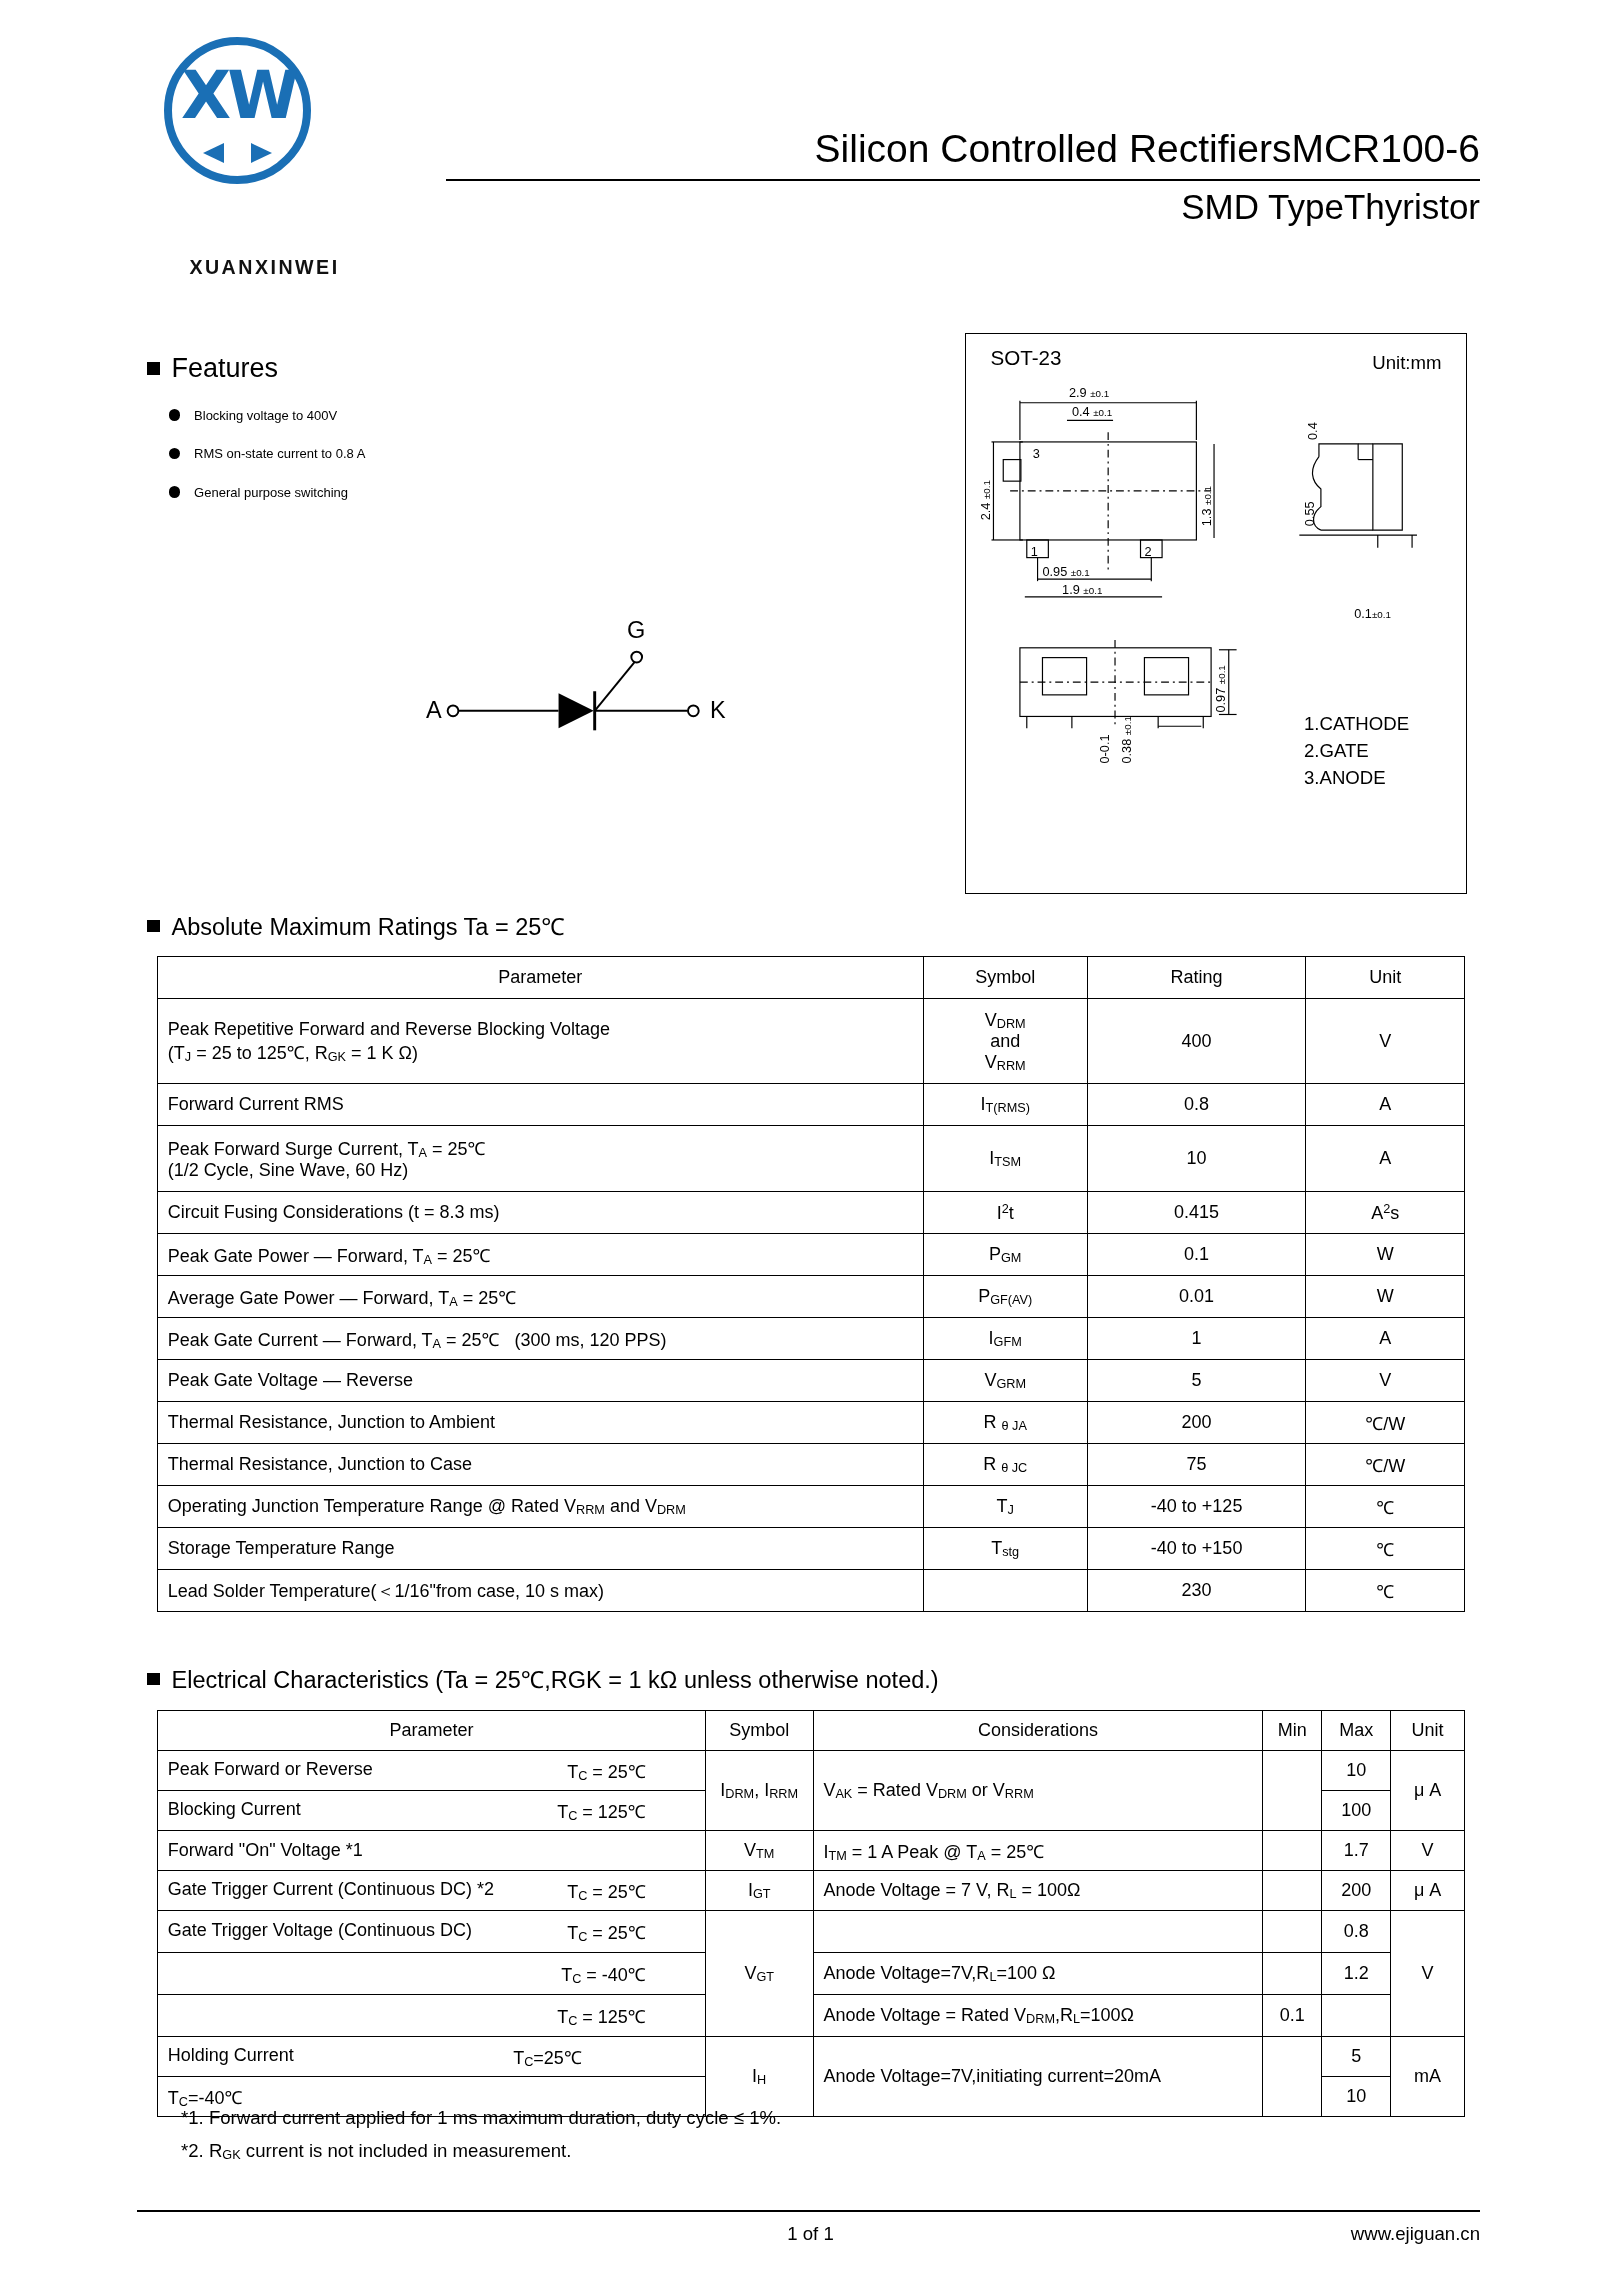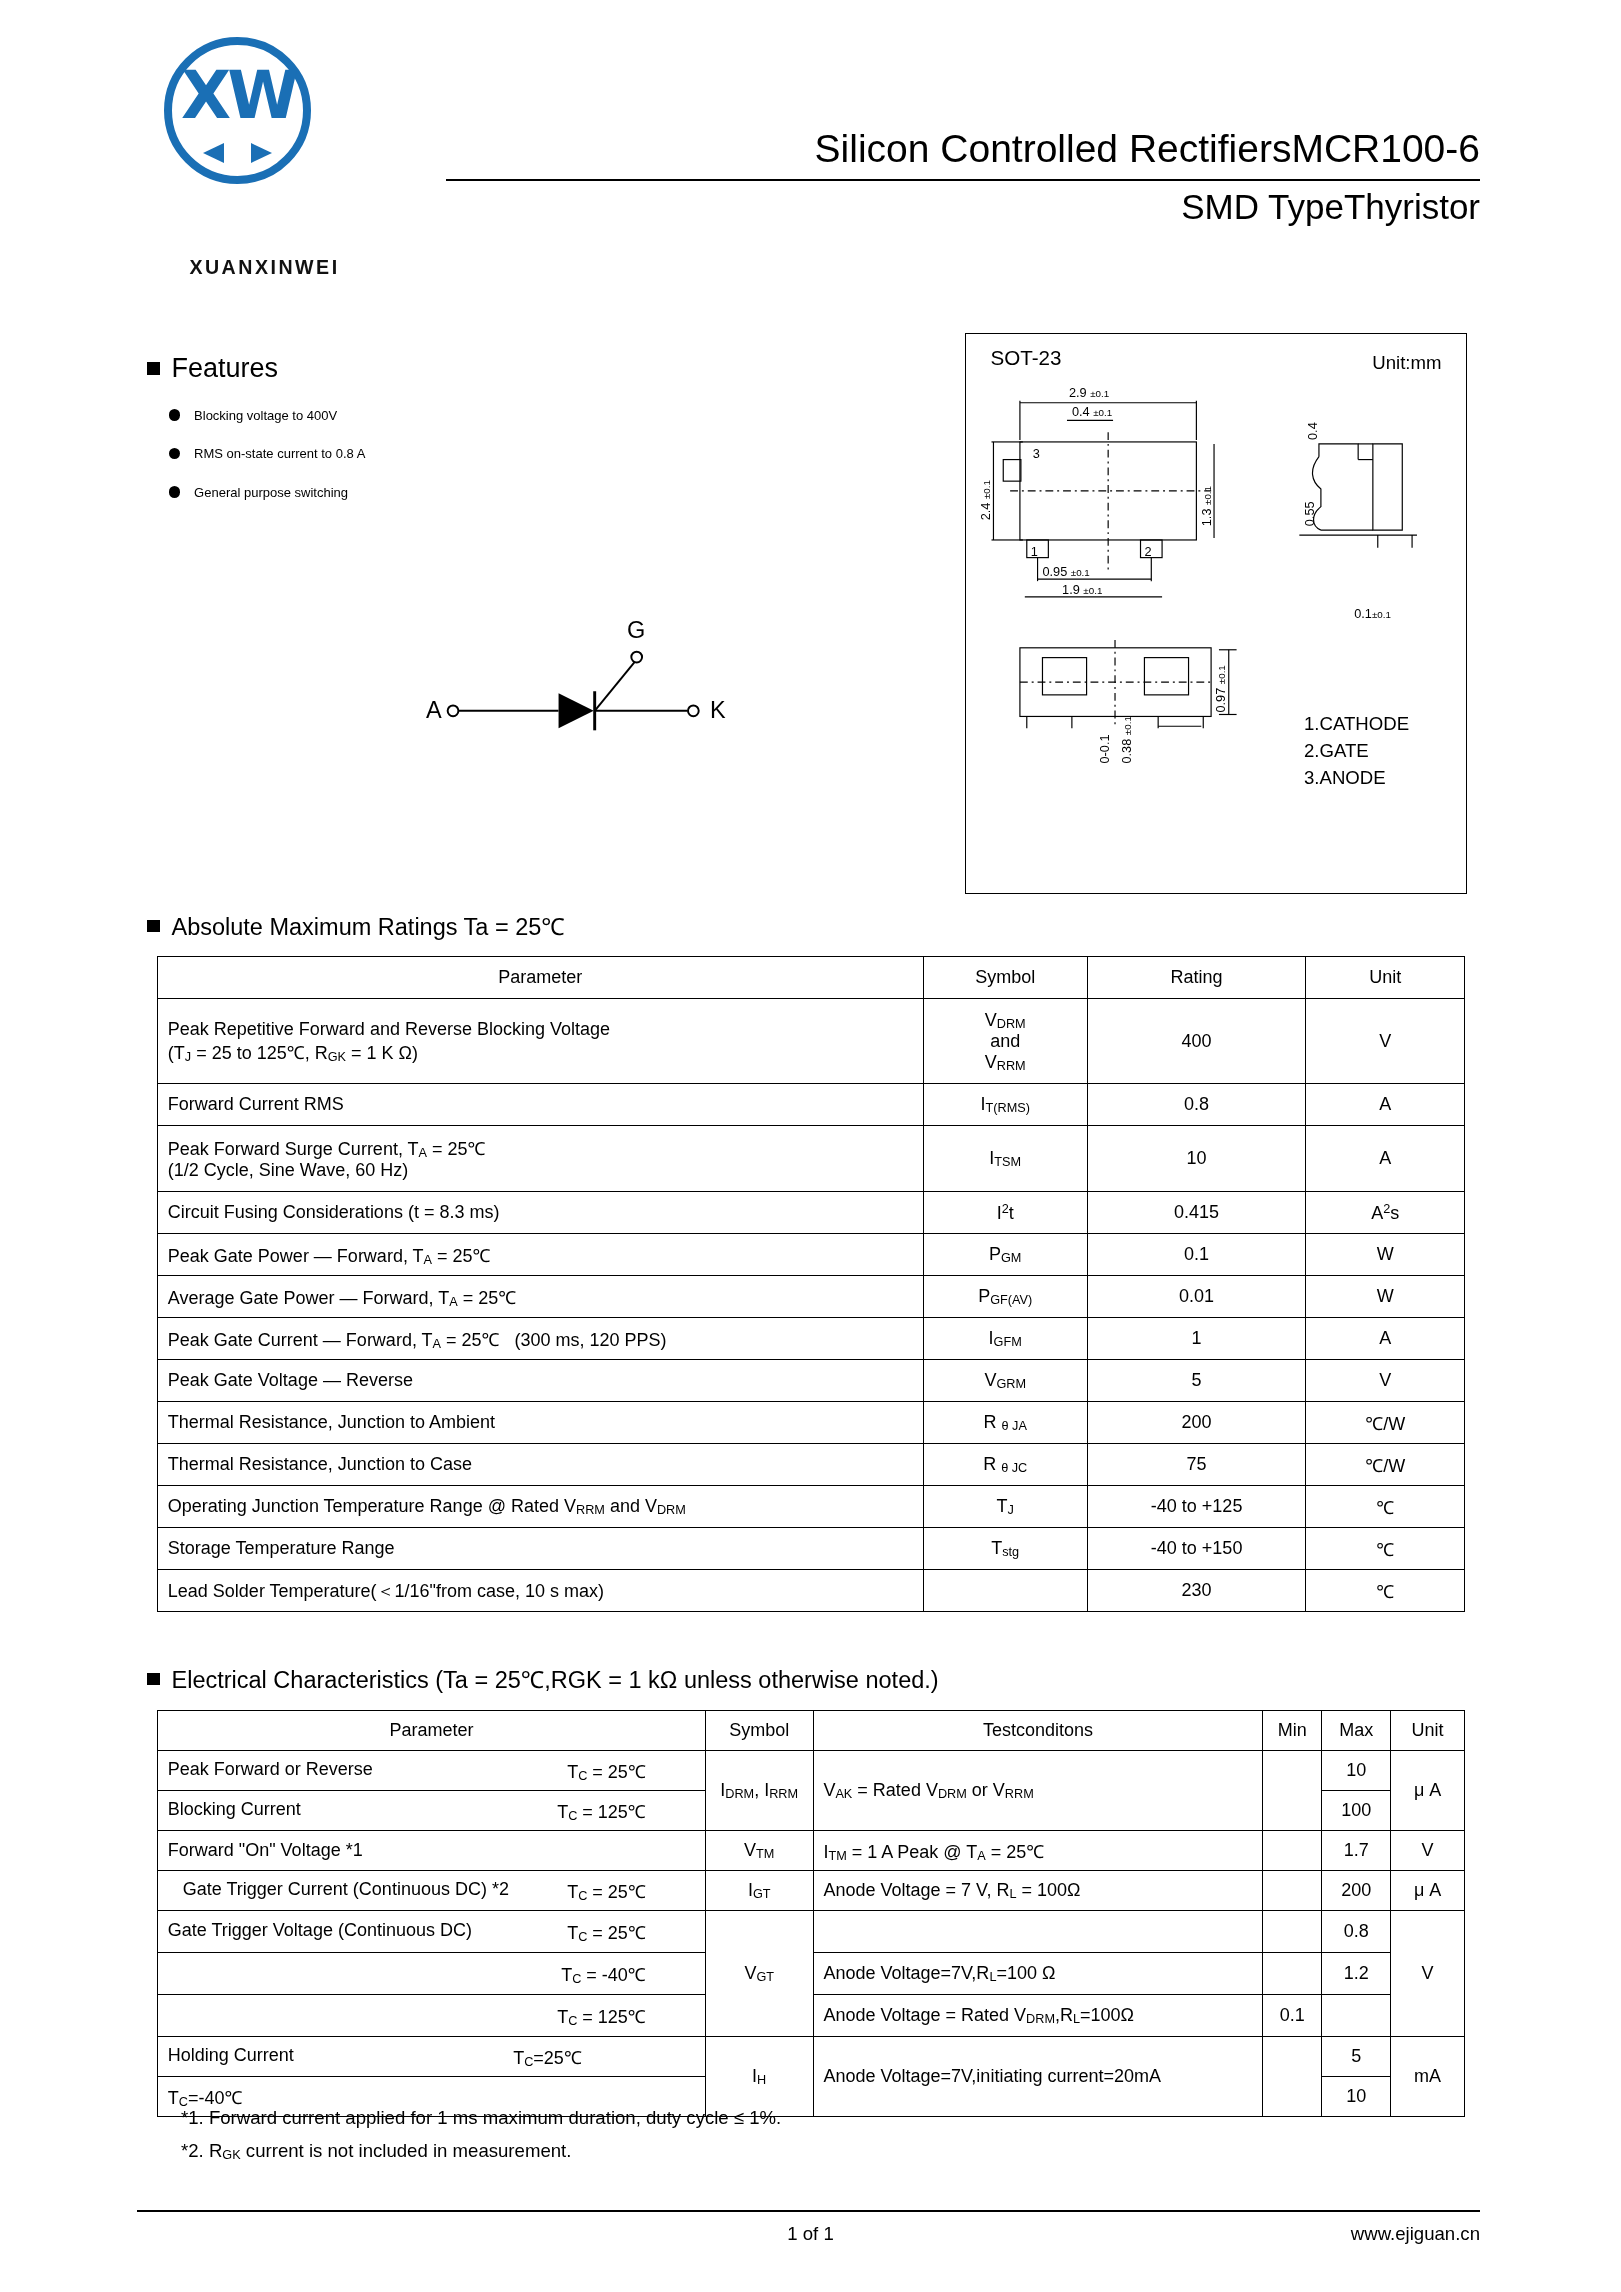--- a/index.html
+++ b/index.html
@@ -338,21 +338,21 @@
         <col style="width:108px">
         <col style="width:451px">
       <col style="width:59px">
         <col style="width:69px">
         <col style="width:74px">
     </colgroup>
     <tbody>
         <tr>
       <td class="c">Parameter</td>
       <td class="c">Symbol</td>
-      <td class="c">Testconditons</td>
+      <td class="c">Considerations</td>
       <td class="c">Min</td>
       <td class="c">Max</td>
       <td class="c">Unit</td>
     </tr>
 
     <tr>
       <td class="l" style="height:37px;border-bottom:none;">
         <div style="display:flex;justify-content:space-between;padding-right:59px;">
           <span>Peak Forward or Reverse</span>
           <span>T<span class="sub">C</span> = 25℃</span>
@@ -378,21 +378,21 @@
       <td class="l">Forward "On" Voltage  *1</td>
       <td class="c">V<span class="sub">TM</span></td>
       <td class="l">I<span class="sub">TM</span> = 1 A Peak @ T<span class="sub">A</span> = 25℃</td>
       <td class="c"></td>
       <td class="c">1.7</td>
       <td class="c">V</td>
     </tr>
 
     <tr>
       <td class="l">
-        <div style="display:flex;justify-content:space-between;padding-right:59px;margin-left:15px;">
+        <div style="display:flex;justify-content:space-between;padding-right:59px;">
           <span>Gate Trigger Current (Continuous DC) *2</span>
           <span>T<span class="sub">C</span> = 25℃</span>
         </div>
       </td>
       <td class="c">I<span class="sub">GT</span></td>
       <td class="l">Anode Voltage = 7 V, R<span class="sub">L</span> = 100Ω</td>
       <td class="c"></td>
       <td class="c">200</td>
       <td class="c">μ A</td>
     </tr>

